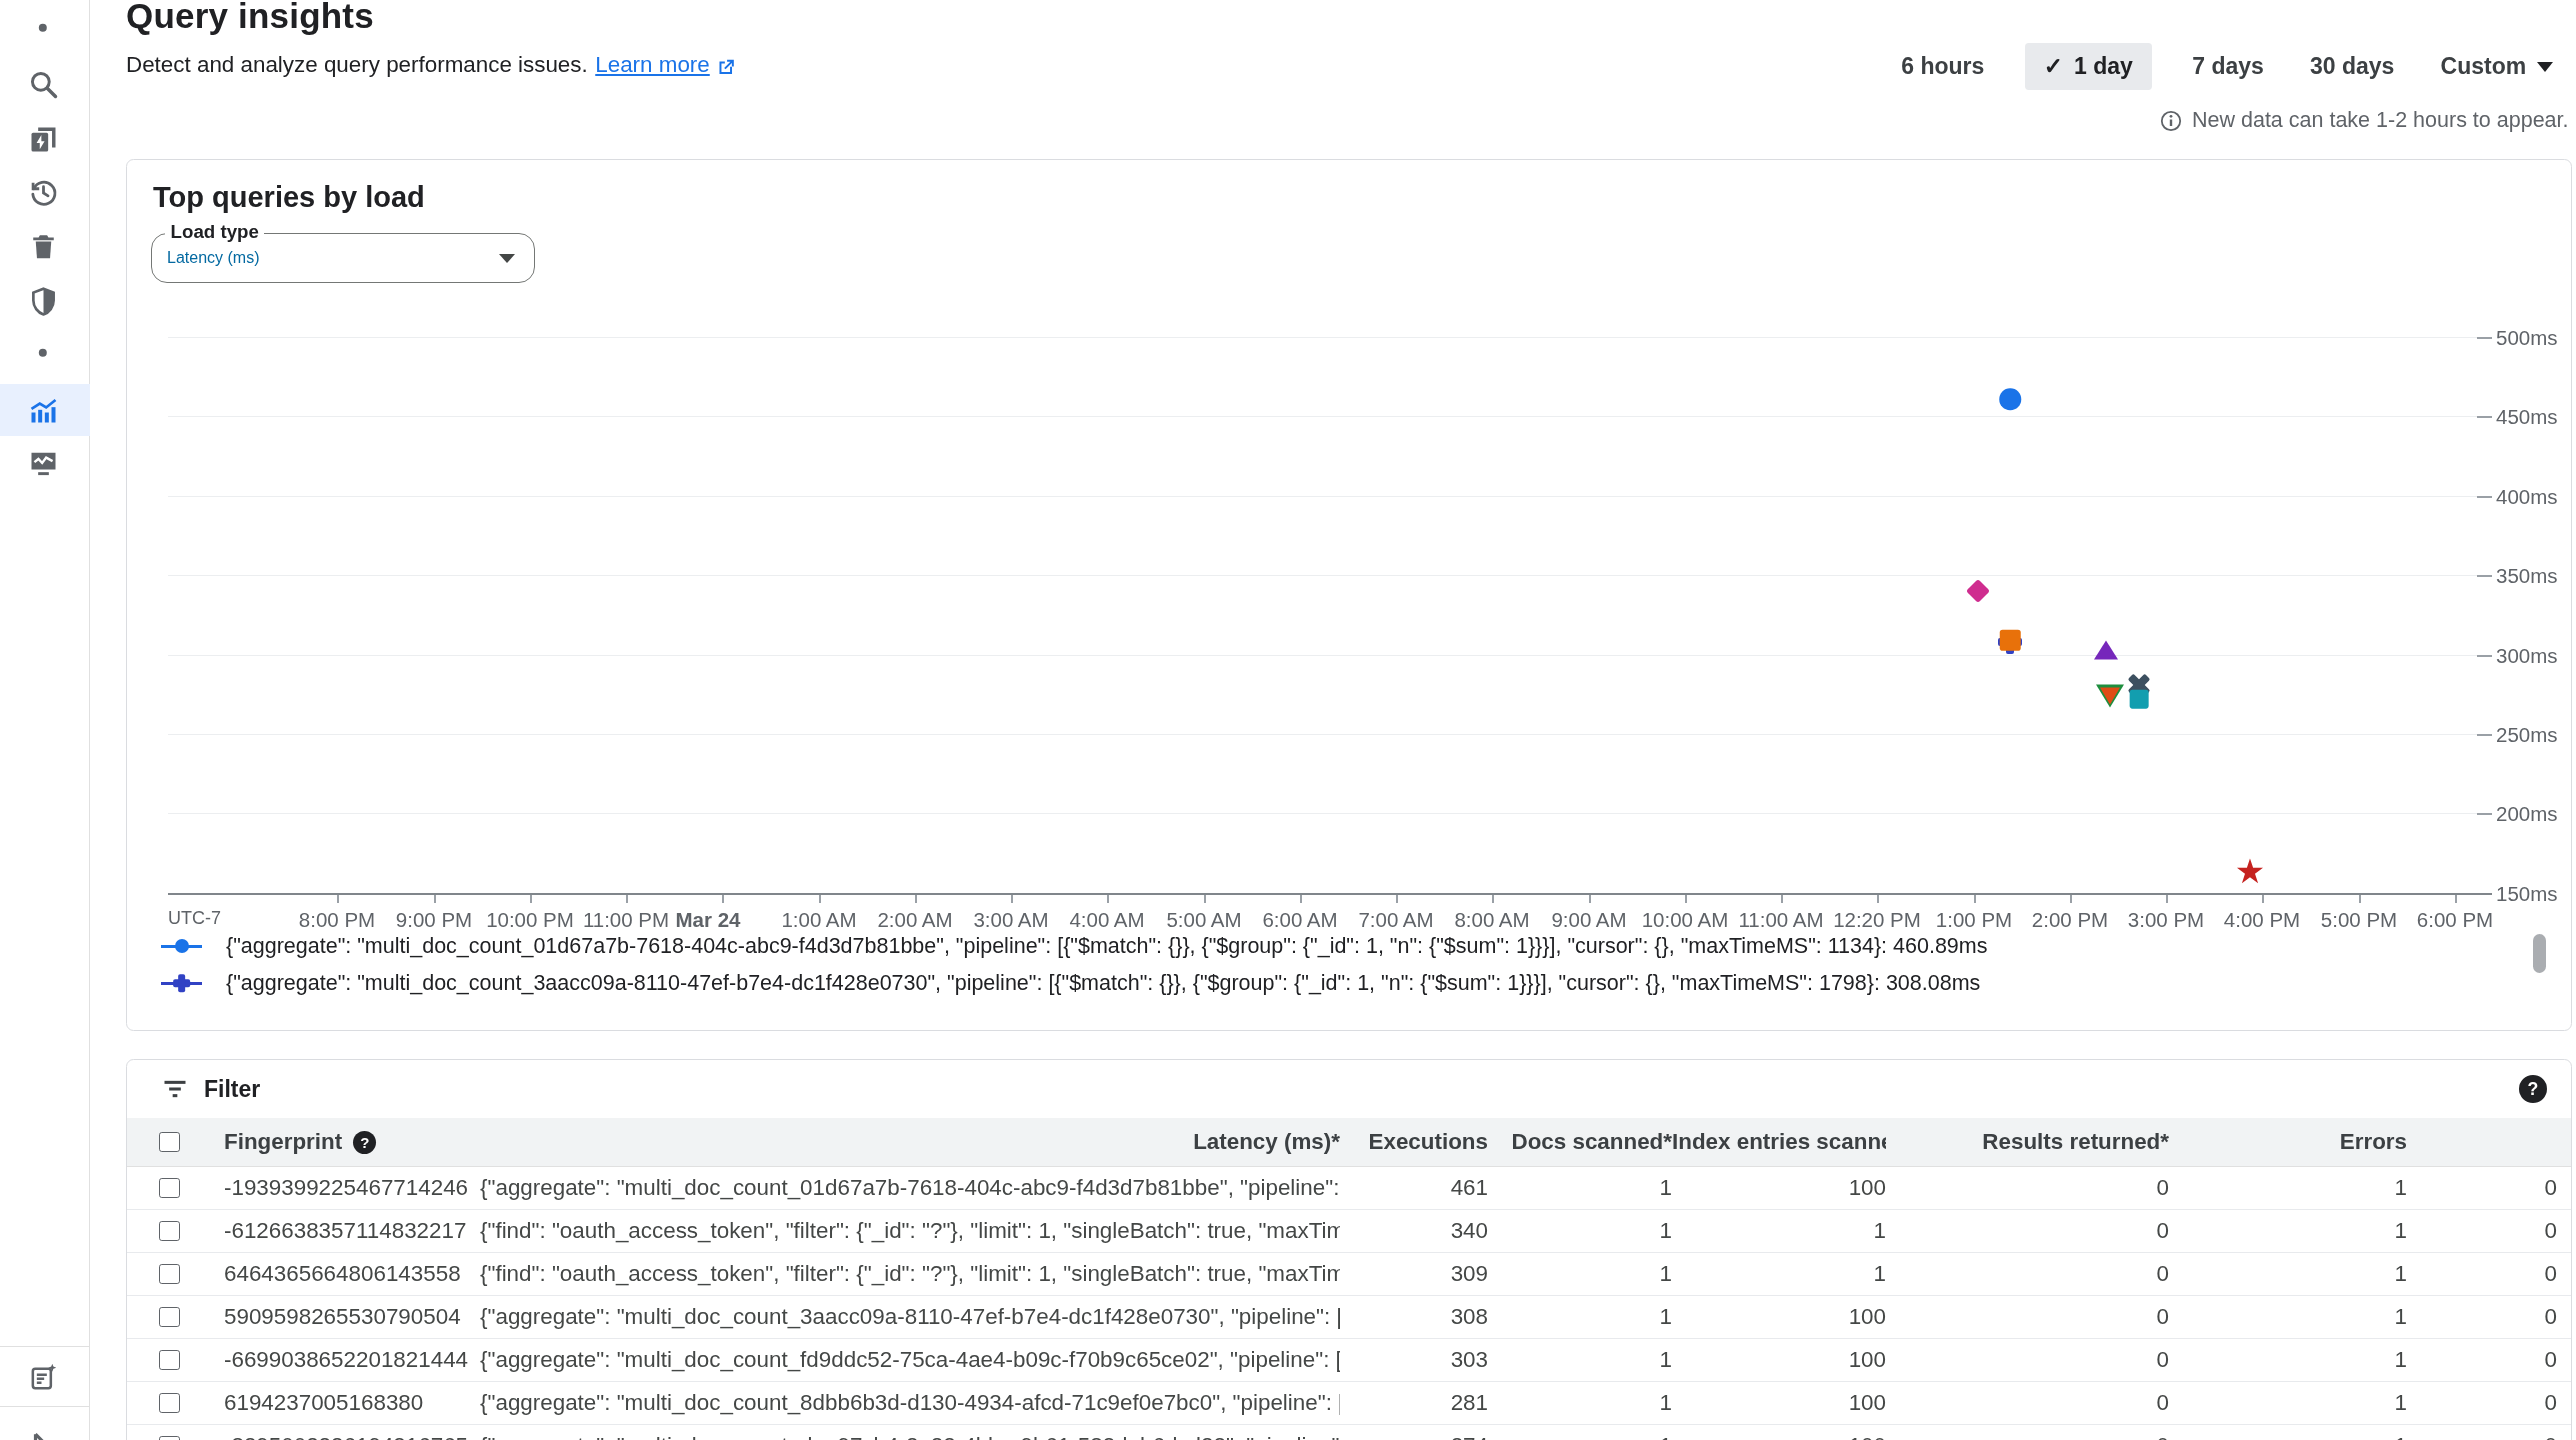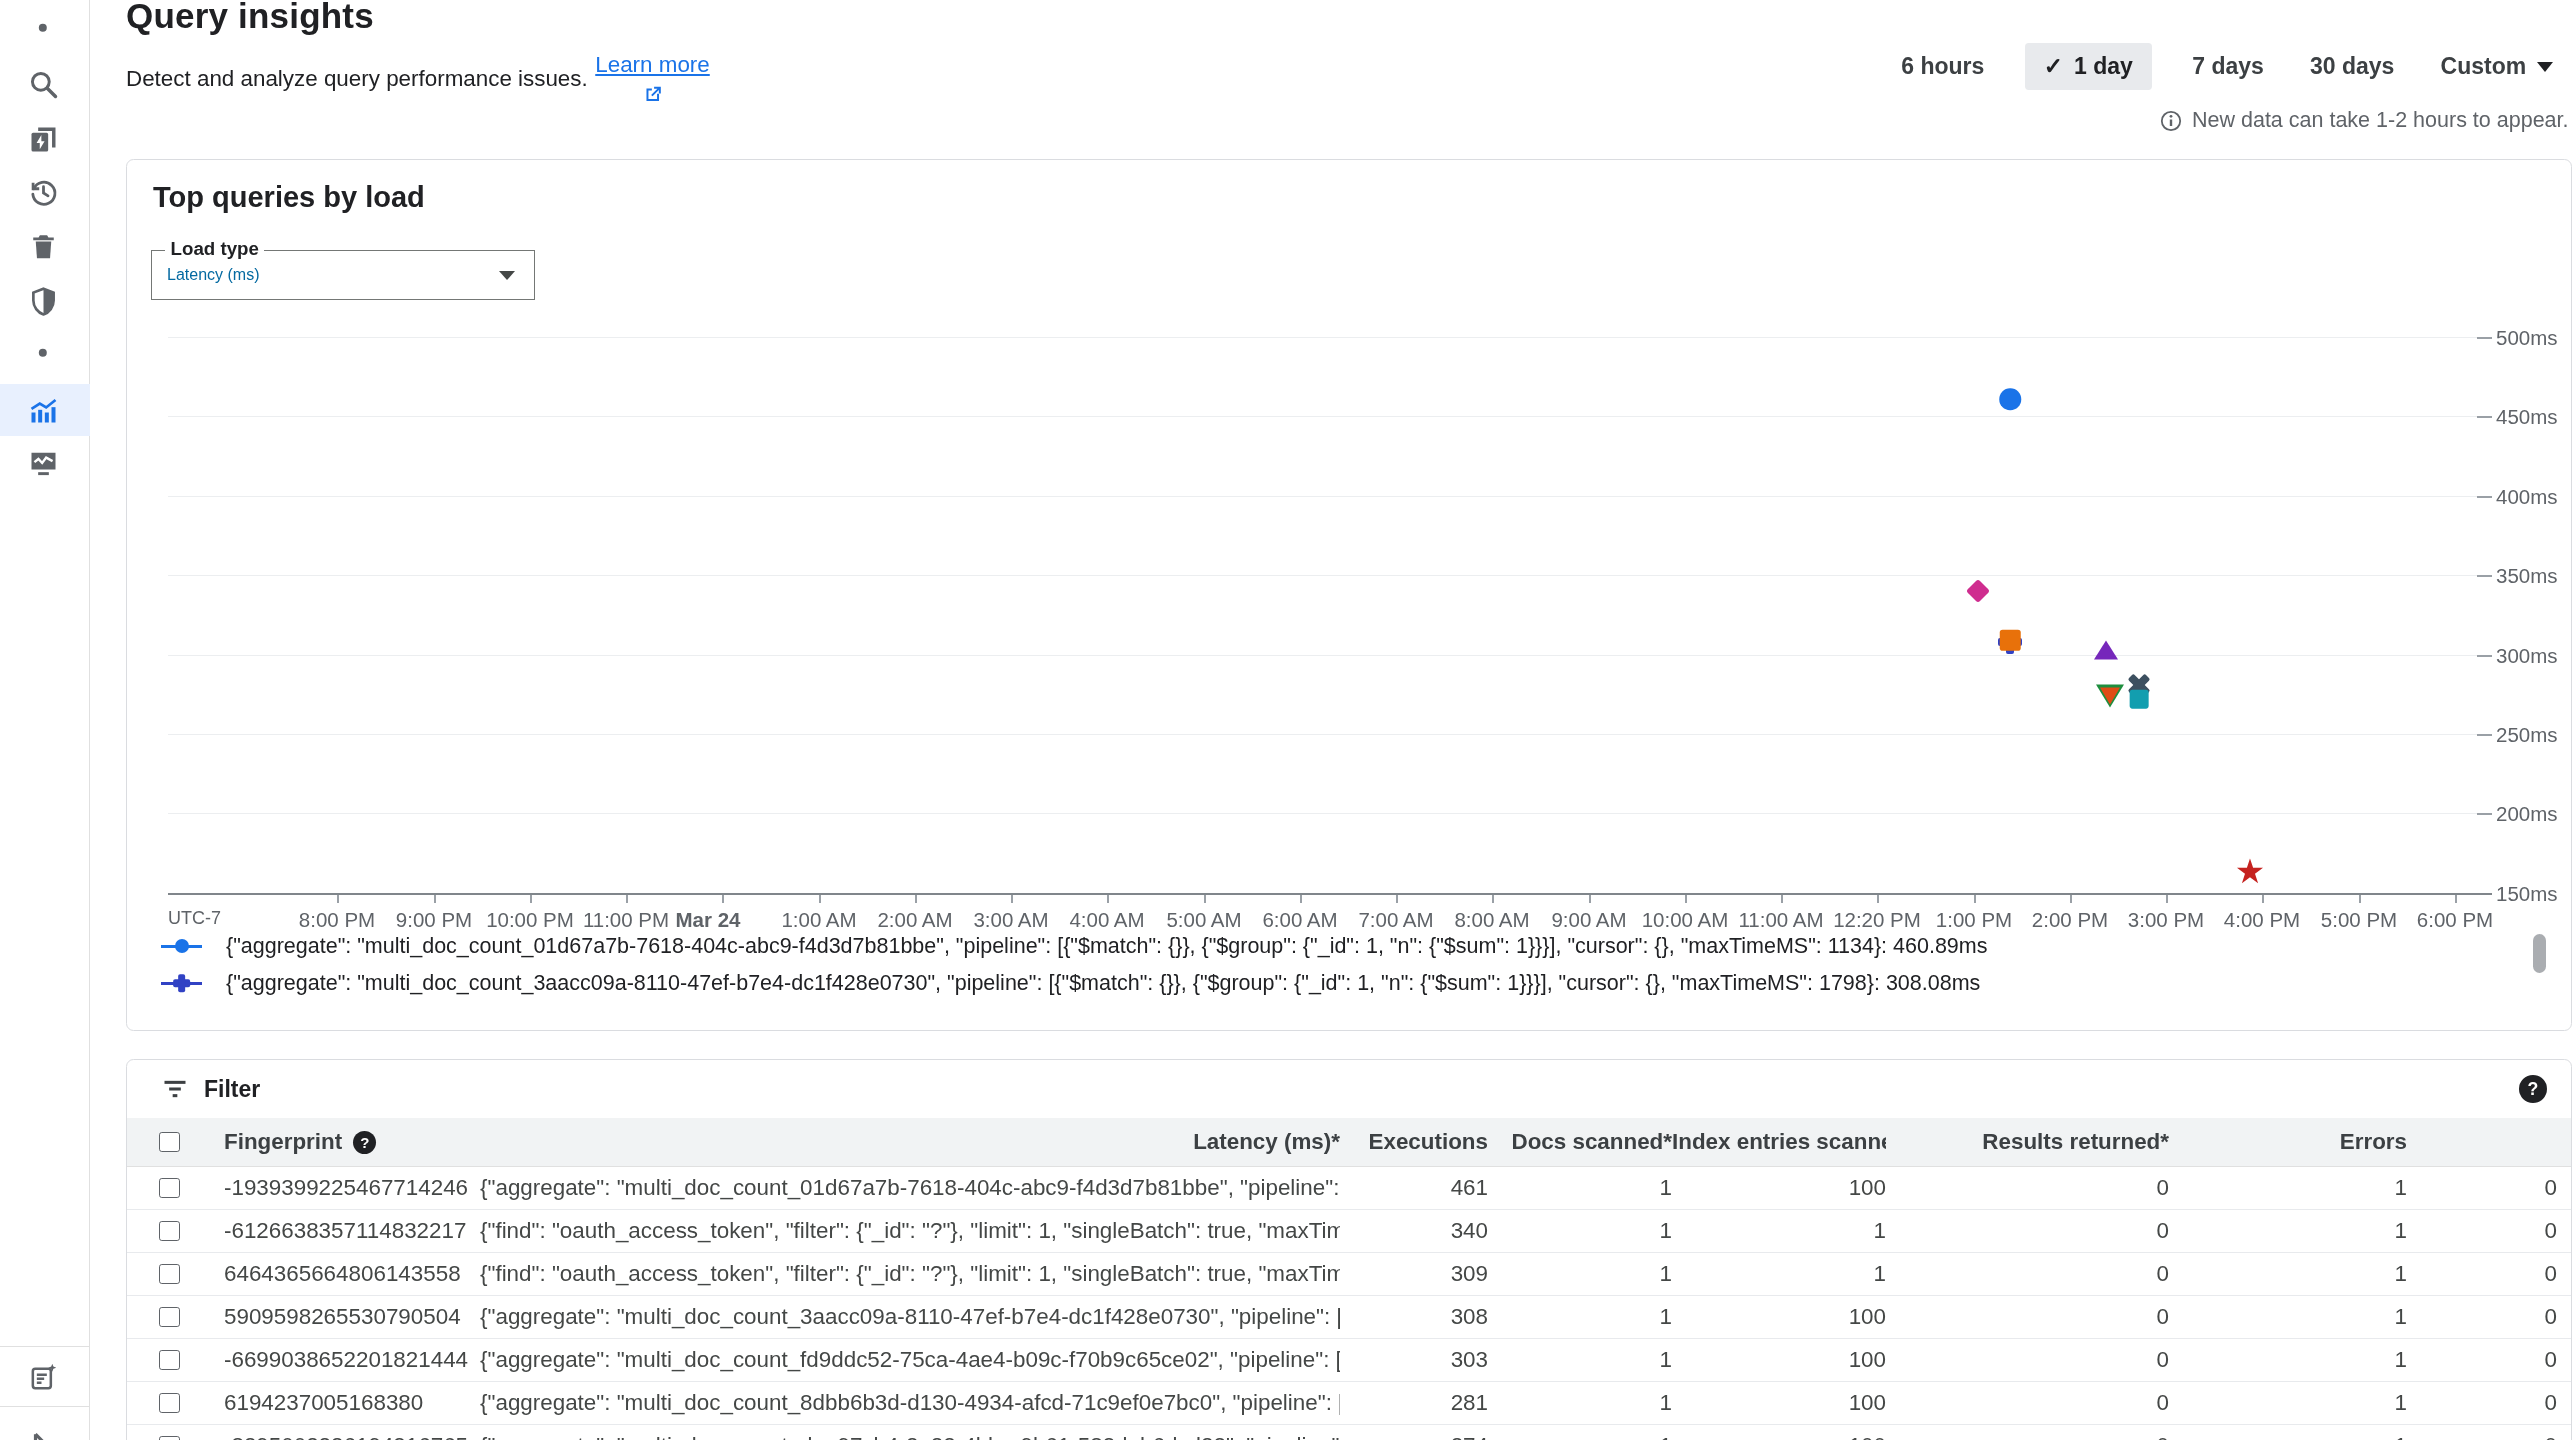--- a/index.html
+++ b/index.html
@@ -10,35 +10,35 @@
   #sidebar { position:absolute; left:0; top:0; width:90px; height:1441px; background:#fff; border-right:0.9px solid #e0e0e0; }
   .side-ic { position:absolute; left:43px; transform:translate(-50%,-50%); color:#5f6368; width:41px; height:41px; display:flex; align-items:center; justify-content:center; cursor:pointer; }
   .side-ic svg { width:32px; height:32px; }
   .side-dot { position:absolute; left:43px; transform:translate(-50%,-50%); width:8.4px; height:8.4px; border-radius:50%; background:#5f6368; }
   .side-sel-bg { position:absolute; left:0; top:384px; width:90px; height:52px; background:#e8f0fe; }
   .side-div { position:absolute; left:0; width:90px; height:0.9px; background:#e0e0e0; }
 
   
   #page-title { position:absolute; left:126px; top:-3.7px; font-size:35px; font-weight:600; letter-spacing:0.2px; }
   #subtitle { position:absolute; left:126px; top:52px; font-size:22.4px; color:#202124; display:flex; align-items:center; gap:7.5px; }
-  #subtitle a { color:#1a73e8; text-decoration:underline; cursor:pointer; display:inline-flex; align-items:center; gap:5.6px;flex-direction:column; }
+  #subtitle a { color:#1a73e8; text-decoration:underline; cursor:pointer; display:inline-flex; align-items:flex-end; gap:5.6px; }
   #subtitle svg { width:21.5px; height:21.5px; }
 
   #range-row { position:absolute; top:43px; right:17px; height:47px; display:flex; align-items:center; gap:35px; }
   .range-btn { font-size:23px; font-weight:600; color:#3c4043; cursor:pointer; white-space:nowrap; display:flex; align-items:center; gap:11.2px; height:47px; padding:0 5.6px; }
   .range-btn.selected { background:#e8eaed; border-radius:3.7px; padding:0 18.7px; color:#202124; }
   .caret-down { width:0; height:0; border-left:8.4px solid transparent; border-right:8.4px solid transparent; border-top:10.3px solid #202124; display:inline-block; }
 
   #info-row { position:absolute; top:108px; right:7.5px; display:flex; align-items:center; gap:9.3px; color:#5f6368; font-size:21.5px; }
   #info-row svg { width:24px; height:24px; }
 
   
   #card-chart { position:absolute; left:126px; top:159px; width:2446px; height:872px; border:0.9px solid #dadce0; border-radius:7.5px; background:#fff; }
   #chart-title { position:absolute; left:26px; top:20.5px; font-size:29px; font-weight:600; }
-  #load-select { position:absolute; left:24px; top:90px; width:384px; height:50px; border:0.9px solid #747775; border-radius:0; cursor:pointer; }
+  #load-select { position:absolute; left:24px; top:73px; width:384px; height:50px; border:0.9px solid #747775; border-radius:16px; cursor:pointer; }
   #load-label { position:absolute; left:13px; top:-13px; background:#fff; padding:0 5.6px; font-size:18.7px; font-weight:600; color:#202124; }
   #load-value { position:absolute; left:15px; top:50%; transform:translateY(-50%); font-size:16px; color:#0369a1; }
   #load-caret { position:absolute; right:18.7px; top:50%; margin-top:-3.7px; width:0; height:0; border-left:8.4px solid transparent; border-right:8.4px solid transparent; border-top:9.3px solid #444746; }
 
   #plot { position:absolute; left:41px; top:177px; width:2309px; height:556px; }
   .gridline { position:absolute; left:0; width:100%; height:0.9px; background:#eceef0; }
   .ytickdash { position:absolute; width:15px; height:1.9px; background:#9aa0a6; right:-15px; }
   .ylab { position:absolute; left:2369px; font-size:20.5px; color:#5f6368; white-space:nowrap; }
   #xaxis { position:absolute; left:41px; top:733px; width:2324px; height:1.9px; background:#80868b; }
   .xtick { position:absolute; top:735px; width:1.9px; height:8.4px; background:#9aa0a6; }

